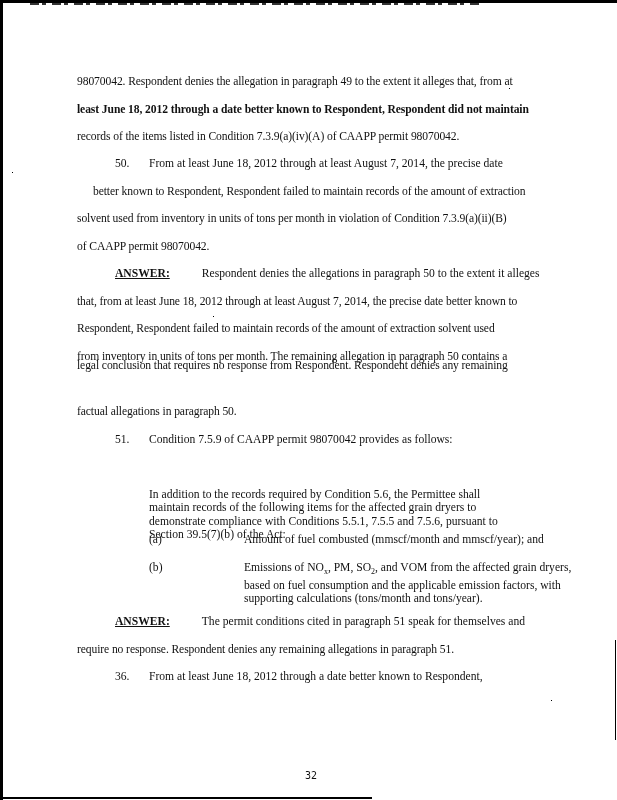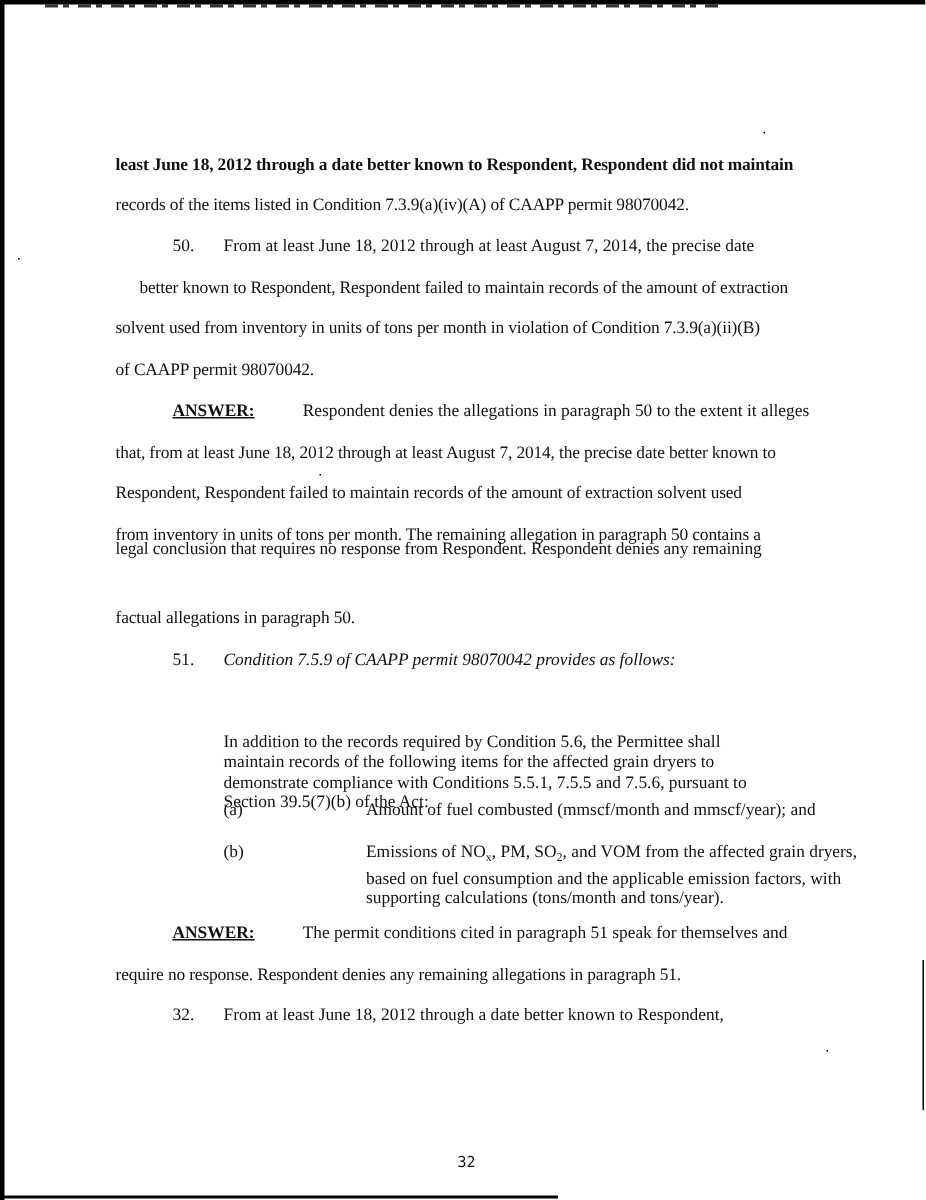--- a/index.html
+++ b/index.html
@@ -87,51 +87,52 @@
   <div class="border-top"></div>
   <div class="border-top-noise"></div>
   <div class="border-left"></div>
   <div class="border-bottom"></div>
   <div class="border-right"></div>
   <div class="speck" style="left:509px;top:88px;"></div>
   <div class="speck" style="left:12px;top:172px;"></div>
   <div class="speck" style="left:213px;top:316px;"></div>
   <div class="speck" style="left:551px;top:700px;"></div>
 
+  <div class="line" style="top:75px;">98070042.  Respondent denies the allegation in paragraph 49 to the extent it alleges that, from at</div>
   <div class="line" style="top:103px;font-weight:bold;">least June 18, 2012 through a date better known to Respondent, Respondent did not maintain</div>
   <div class="line" style="top:130px;">records of the items listed in Condition 7.3.9(a)(iv)(A) of CAAPP permit 98070042.</div>
 
   <div class="parnum" style="top:157px;">50.</div>
   <div class="partext" style="top:157px;">From at least June 18, 2012 through at least August 7, 2014, the precise date</div>
   <div class="line" style="top:185px;padding-left:16px;">better known to Respondent, Respondent failed to maintain records of the amount of extraction</div>
   <div class="line" style="top:212px;">solvent used from inventory in units of tons per month in violation of Condition 7.3.9(a)(ii)(B)</div>
   <div class="line" style="top:240px;">of CAAPP permit 98070042.</div>
 
   <div class="answer-wrap" style="top:267px;">
     <span class="answer-label">ANSWER:</span><span class="answer-text">Respondent denies the allegations in paragraph 50 to the extent it alleges</span>
   </div>
   <div class="line" style="top:295px;">that, from at least June 18, 2012 through at least August 7, 2014, the precise date better known to</div>
   <div class="line" style="top:322px;">Respondent, Respondent failed to maintain records of the amount of extraction solvent used</div>
   <div class="line" style="top:350px;">from inventory in units of tons per month.  The remaining allegation in paragraph 50 contains a</div>
   <div class="line" style="top:359px;">legal conclusion that requires no response from Respondent.  Respondent denies any remaining</div>
   <div class="line" style="top:405px;">factual allegations in paragraph 50.</div>
 
   <div class="parnum" style="top:433px;">51.</div>
-  <div class="partext" style="top:433px;font-style:italic;">Condition 7.5.9 of CAAPP permit 98070042 provides as follows:</div>
+  <div class="partext" style="top:433px;">Condition 7.5.9 of CAAPP permit 98070042 provides as follows:</div>
 
   <div class="block" style="top:488px;">In addition to the records required by Condition 5.6, the Permittee shall maintain records of the following items for the affected grain dryers to demonstrate compliance with Conditions 5.5.1, 7.5.5 and 7.5.6, pursuant to Section 39.5(7)(b) of the Act:</div>
 
   <div class="sub-label" style="top:533px;">(a)</div>
   <div class="sub-text" style="top:533px;">Amount of fuel combusted (mmscf/month and mmscf/year); and</div>
 
   <div class="sub-label" style="top:561px;">(b)</div>
   <div class="sub-text" style="top:561px;"><span>Emissions of NO</span><sub style="font-size:8px;">x</sub><span>, PM, SO</span><sub style="font-size:8px;">2</sub><span>, and VOM from the affected grain dryers, based on fuel consumption and the applicable emission factors, with supporting calculations (tons/month and tons/year).</span></div>
 
   <div class="answer-wrap" style="top:615px;">
     <span class="answer-label">ANSWER:</span><span class="answer-text">The permit conditions cited in paragraph 51 speak for themselves and</span>
   </div>
   <div class="line" style="top:643px;">require no response.  Respondent denies any remaining allegations in paragraph 51.</div>
 
-  <div class="parnum" style="top:670px;">32.</div>
+  <div class="parnum" style="top:670px;">36.</div>
   <div class="partext" style="top:670px;">From at least June 18, 2012 through a date better known to Respondent,</div>
 
   <div class="page-number">32</div>
 </div>
 
 </body></html>

